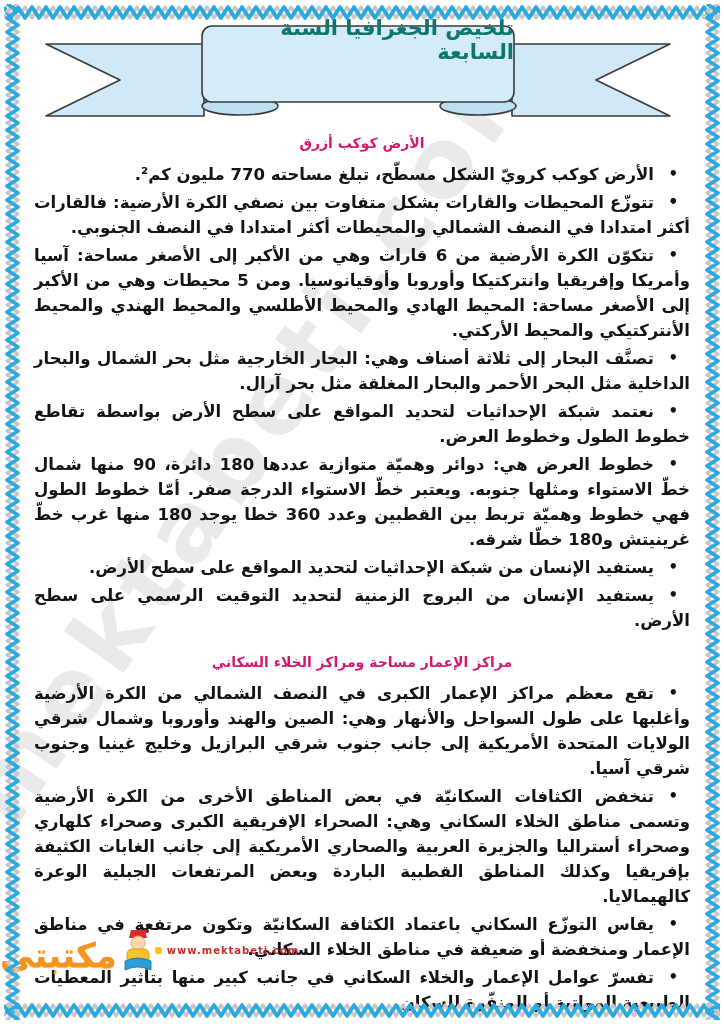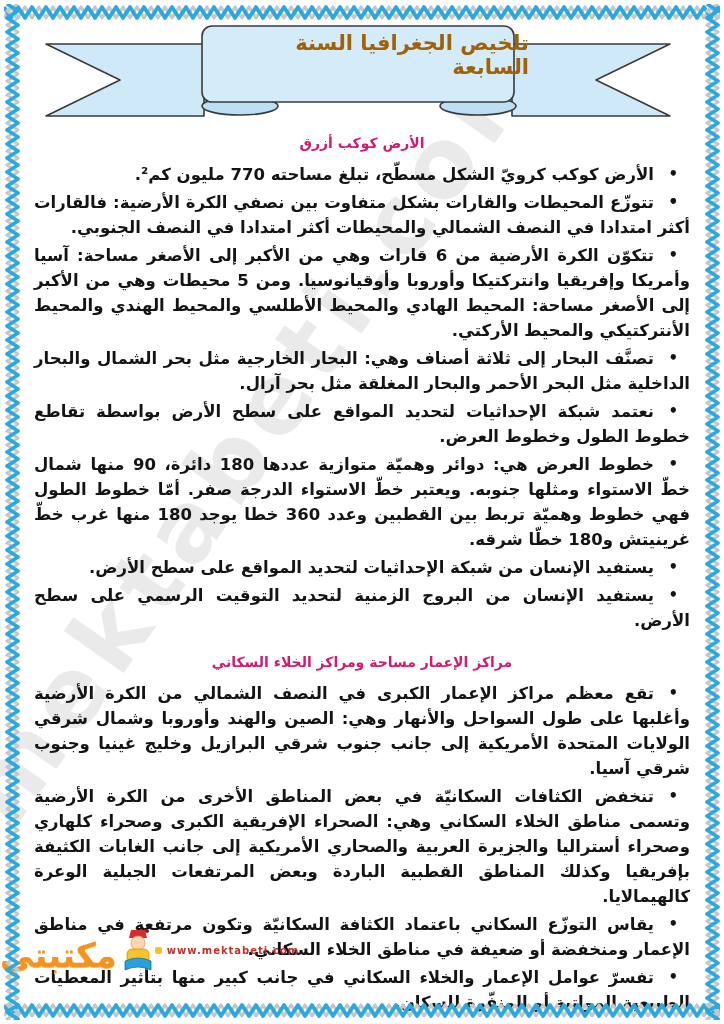--- a/index.html
+++ b/index.html
@@ -21,23 +21,23 @@
     position:absolute; z-index:0; left:-60px; top:780px;
     font-size:96px; font-weight:bold; letter-spacing:10px;
     color:#d9d9d9; opacity:.55; white-space:nowrap;
     transform:rotate(-55deg); transform-origin:left top;
     pointer-events:none;
   }
 
   
   .banner-svg { position:absolute; left:0; top:0; z-index:1; }
   .banner-title {
-    position:absolute; z-index:2; left:202px; top:28px; width:312px; height:54px;
+    position:absolute; z-index:2; left:202px; top:13px; width:312px; height:54px;
     display:flex; align-items:center; justify-content:center;
-    direction:rtl; color:#a16207; font-size:21px; font-weight:bold;margin-left:15px;
+    direction:rtl; color:#0f766e; font-size:21px; font-weight:bold;
   }
 
   
   .content {
     position:absolute; z-index:1; left:34px; top:128px; width:656px;
     direction:rtl; text-align:justify;
     color:#141414; font-size:16.5px; font-weight:bold; line-height:25px;
   }
   .sec-heading {
     text-align:center; color:#d6186e; font-size:14px; font-weight:bold;

